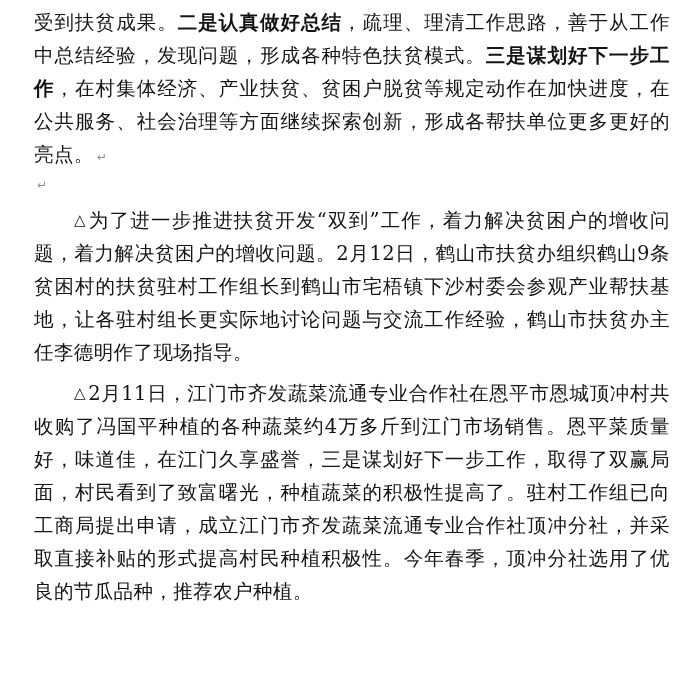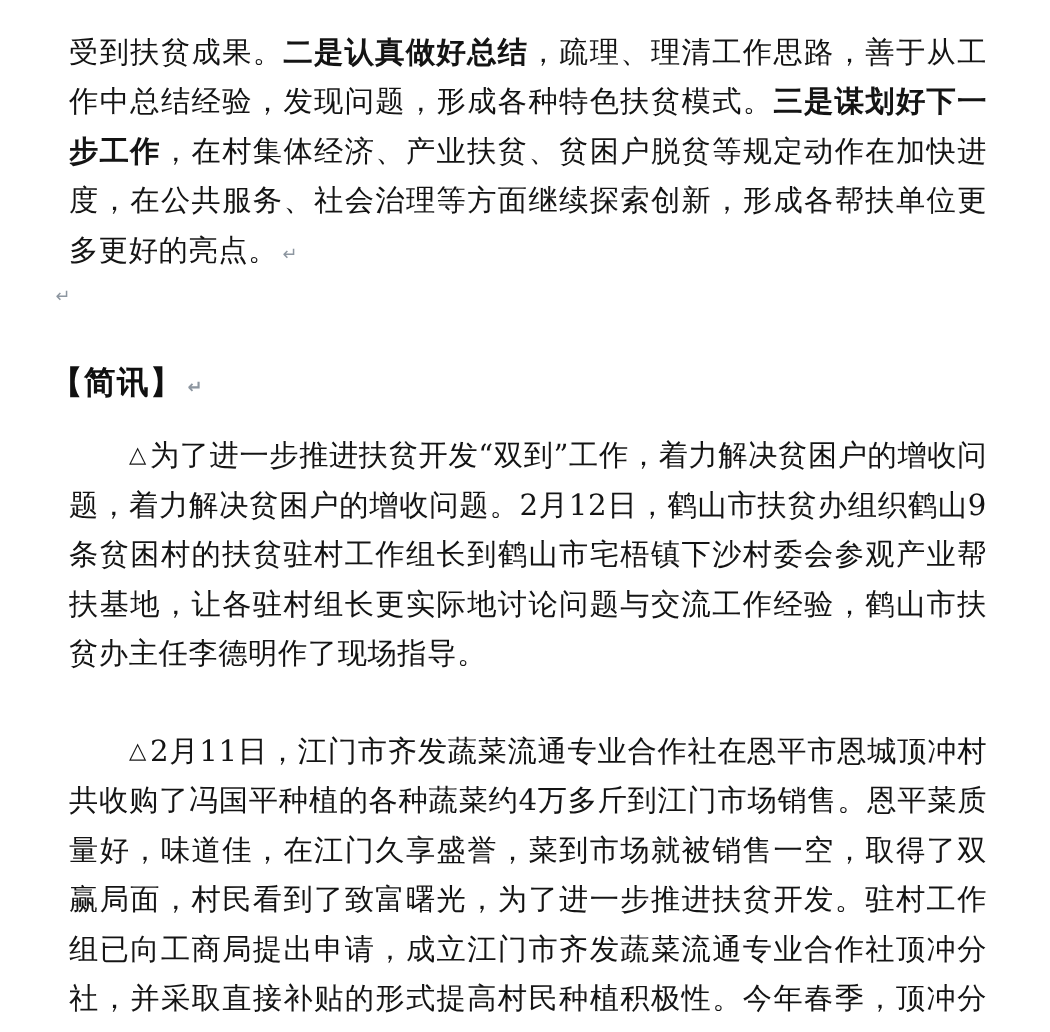--- a/index.html
+++ b/index.html
@@ -20,21 +20,21 @@
     height: 688px;
     box-sizing: border-box;
     padding: 6px 30px 0 34px;
   }
   .para {
     font-size: 19.5px;
     line-height: 33px;
     text-align: justify;
     text-justify: inter-ideograph;
     letter-spacing: 0.4px;
-    margin: 12px;
+    margin: 0;
     color: #141414;
   }
   .para.indent {
     text-indent: 40px;
   }
   .bold {
     font-weight: bold;
   }
   .heading {
     font-size: 21px;
@@ -76,27 +76,24 @@
 <div class="page">
 
   <p class="para blk">
     <span>受到扶贫成果。</span><span class="bold">二是认真做好总结</span><span>，疏理、理清工作思路，善于从工作中总结经验，发现问题，形成各种特色扶贫模式。</span><span class="bold">三是谋划好下一步工作</span><span>，在村集体经济、产业扶贫、贫困户脱贫等规定动作在加快进度，在公共服务、社会治理等方面继续探索创新，形成各帮扶单位更多更好的亮点。</span><span class="mark">↵</span>
   </p>
 
   <div class="spacer-line">
     <span class="mark">↵</span>
   </div>
 
-  <div class="heading-wrap">
-    <h2 class="heading"><span>【简讯】</span><span class="mark">↵</span></h2>
-  </div>
 
   <p class="para indent">
     <span class="tri">△</span><span>为了进一步推进扶贫开发“双到”工作，着力解决贫困户的增收问题，着力解决贫困户的增收问题。2月12日，鹤山市扶贫办组织鹤山9条贫困村的扶贫驻村工作组长到鹤山市宅梧镇下沙村委会参观产业帮扶基地，让各驻村组长更实际地讨论问题与交流工作经验，鹤山市扶贫办主任李德明作了现场指导。</span>
   </p>
 
   <div class="sec-gap"></div>
 
   <p class="para indent">
-    <span class="tri">△</span><span>2月11日，江门市齐发蔬菜流通专业合作社在恩平市恩城顶冲村共收购了冯国平种植的各种蔬菜约4万多斤到江门市场销售。恩平菜质量好，味道佳，在江门久享盛誉，菜到市场就被销售一空，取得了双赢局面，村民看到了致富曙光，为了进一步推进扶贫开发。驻村工作组已向工商局提出申请，成立江门市齐发蔬菜流通专业合作社顶冲分社，并采取直接补贴的形式提高村民种植积极性。今年春季，顶冲分社选用了优良的节瓜品种，推荐农户种植。</span>
+    <span class="tri">△</span><span>2月11日，江门市齐发蔬菜流通专业合作社在恩平市恩城顶冲村共收购了冯国平种植的各种蔬菜约4万多斤到江门市场销售。恩平菜质量好，味道佳，在江门久享盛誉，三是谋划好下一步工作，取得了双赢局面，村民看到了致富曙光，种植蔬菜的积极性提高了。驻村工作组已向工商局提出申请，成立江门市齐发蔬菜流通专业合作社顶冲分社，并采取直接补贴的形式提高村民种植积极性。今年春季，顶冲分社选用了优良的节瓜品种，推荐农户种植。</span>
   </p>
 
 </div>
 
 </body></html>

